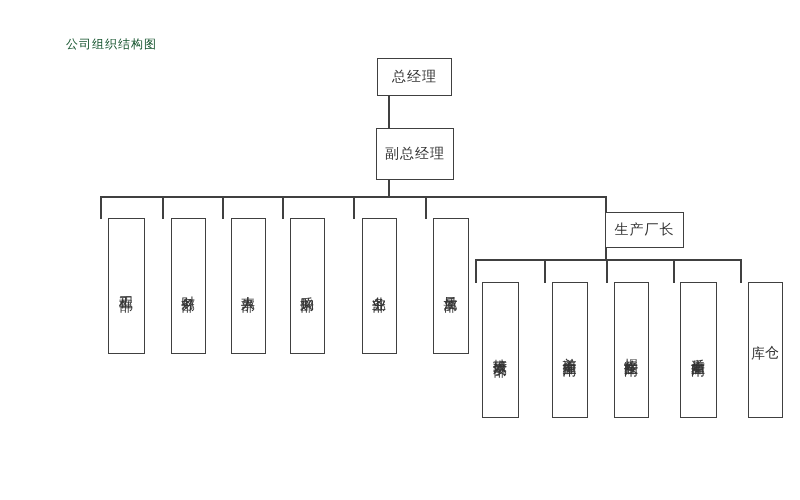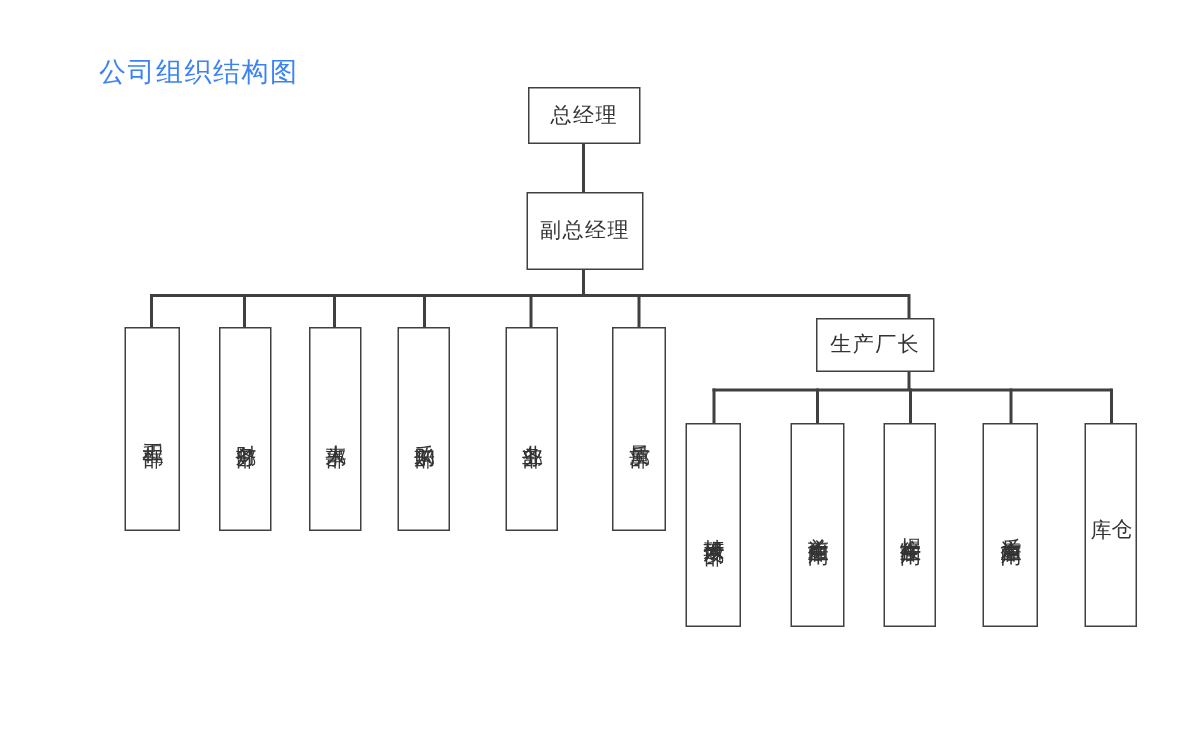--- a/index.html
+++ b/index.html
@@ -13,33 +13,34 @@
     height: 500px;
     background: #ffffff;
     font-family: "DejaVu Sans", "Liberation Sans", sans-serif;
     color: #333333;
     overflow: hidden;
   }
   .chart-title {
     position: absolute;
     left: 66px;
     top: 36px;
-    font-size: 18px;
+    font-size: 12px;
     letter-spacing: 1px;
-    color: #3b82f6;
+    color: #14532d;
     white-space: nowrap;
   }
   .node {
     position: absolute;
     box-sizing: border-box;
     border: 1.5px solid #404040;
     background: #ffffff;
     display: flex;
     align-items: center;
     justify-content: center;
+    margin-left: 25px;
   }
   .node .htext {
     font-size: 14px;
     letter-spacing: 1px;
     white-space: nowrap;
     color: #333333;
   }
   .node .vtext {
     writing-mode: vertical-rl;
     text-orientation: upright;
@@ -83,21 +84,21 @@
   <div class="line v" style="left:606px; top:259px; height:24px;"></div>
   <div class="line v" style="left:673px; top:259px; height:24px;"></div>
   <div class="line v" style="left:740px; top:259px; height:24px;"></div>
 
   <div class="node" style="left:352px; top:58px;  width:75px; height:38px;">
     <span class="htext">总经理</span>
   </div>
   <div class="node" style="left:351px; top:128px; width:78px; height:52px;">
     <span class="htext">副总经理</span>
   </div>
-  <div class="node" style="left:544px; top:212px; width:79px; height:36px;">
+  <div class="node" style="left:580px; top:212px; width:79px; height:36px;">
     <span class="htext">生产厂长</span>
   </div>
 
   <div class="node" style="left:83px;  top:218px; width:37px; height:136px;">
     <span class="vtext">工程部</span>
   </div>
   <div class="node" style="left:146px; top:218px; width:35px; height:136px;">
     <span class="vtext">财务部</span>
   </div>
   <div class="node" style="left:206px; top:218px; width:35px; height:136px;">

